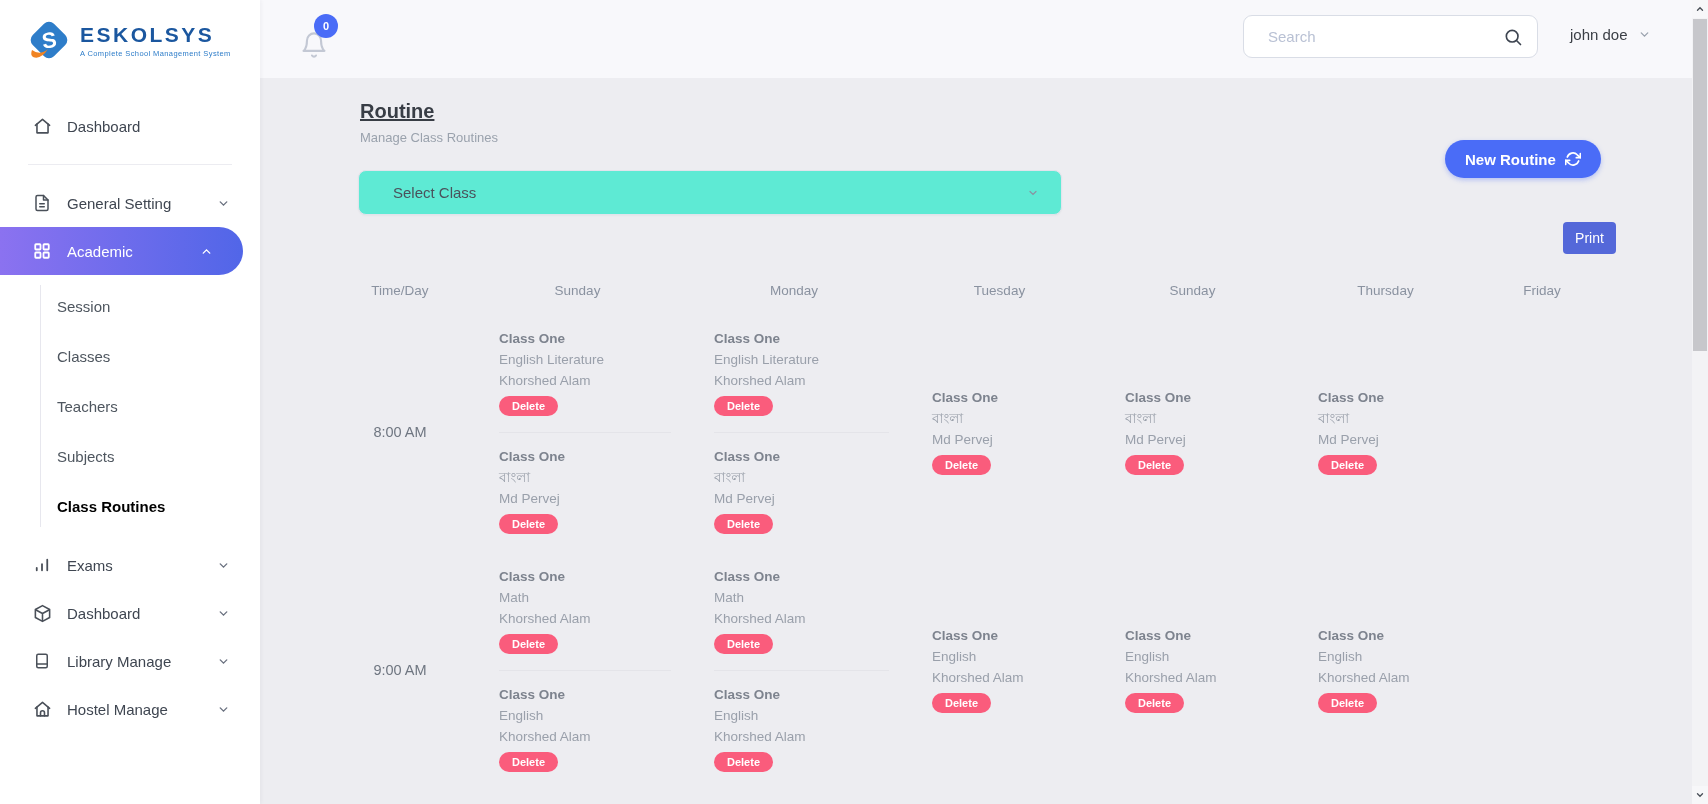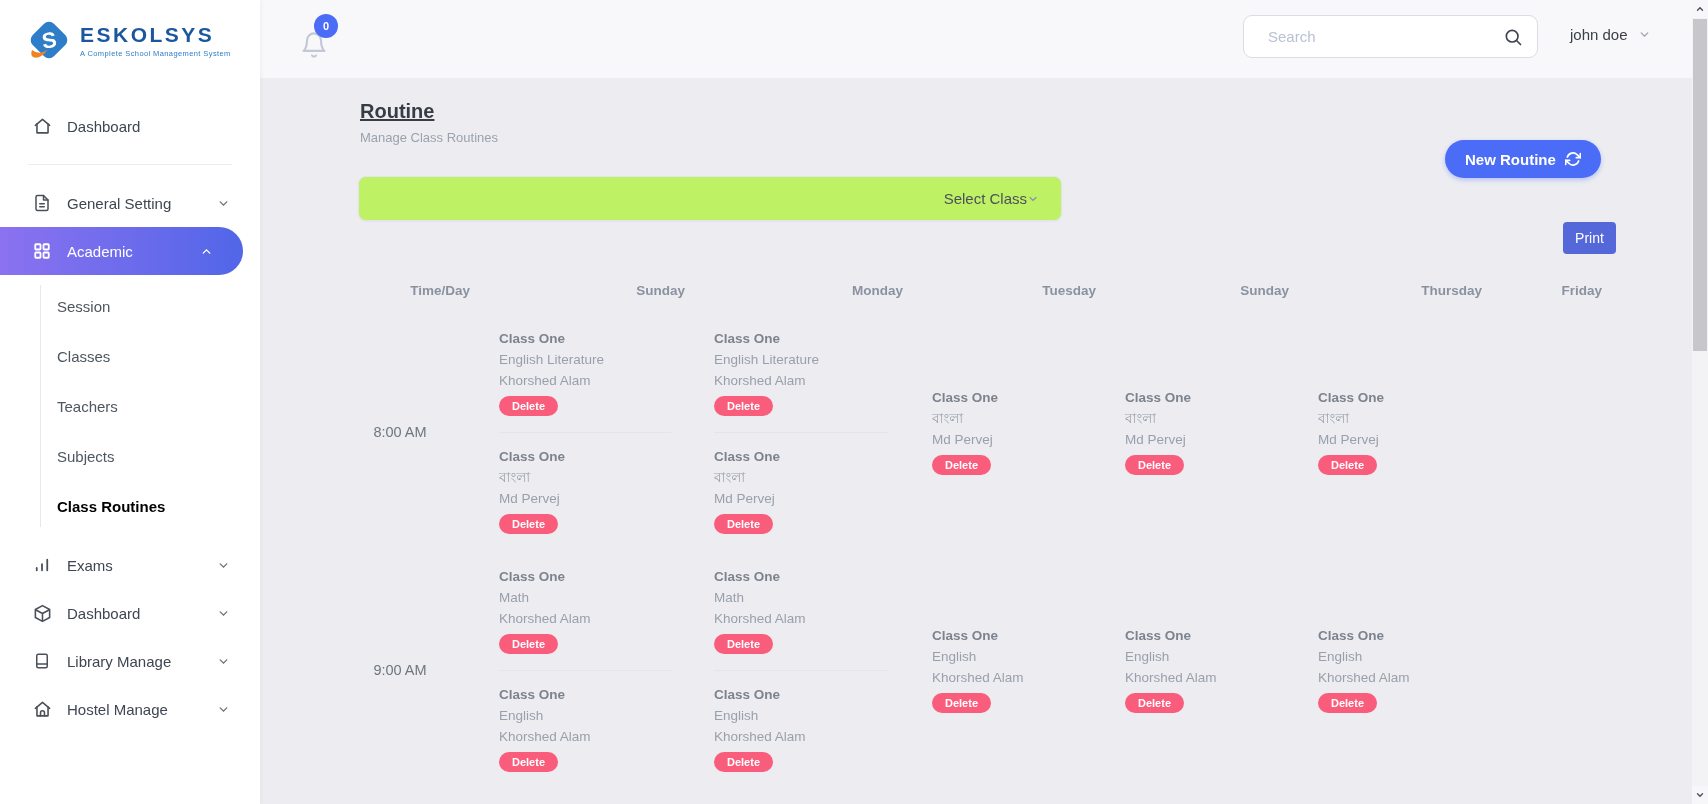--- a/index.html
+++ b/index.html
@@ -29,29 +29,29 @@
   .search-box { position:absolute; left:983px; top:15px; width:295px; height:43px; background:#ffffff; border:1px solid #d9dde6; border-radius:9px; display:flex; align-items:center; padding:0 14px 0 24px; }
   .search-box input { flex:1; border:none; outline:none; font-size:15px; color:#3b3f46; background:transparent; font-family:"Liberation Sans", sans-serif; }
   .search-box input::placeholder { color:#b9c1d4; }
   .user-wrap { position:absolute; left:1310px; top:26px; display:flex; align-items:center; gap:10px; cursor:pointer; }
   .user-name { font-size:15px; font-weight:500; color:#3b3f46; }
 
   
   .content { position:absolute; left:260px; top:78px; width:1432px; height:726px; background:#ededf1; }
   .page-title { position:absolute; left:100px; top:22px; font-size:20px; font-weight:800; color:#383d45;text-decoration:underline; }
   .page-subtitle { position:absolute; left:100px; top:52px; font-size:13px; color:#9aa2ad; }
-  .select-class { position:absolute; left:98px; top:98px; width:704px; height:45px; background:#bef264; border:1px solid #e1e4ec; border-radius:8px; display:flex; align-items:center; padding:0 22px 0 34px; cursor:pointer; box-shadow:0 1px 2px rgba(30,40,60,.04);text-align:right; }
+  .select-class { position:absolute; left:98px; top:92px; width:704px; height:45px; background:#5eead4; border:1px solid #e1e4ec; border-radius:8px; display:flex; align-items:center; padding:0 22px 0 34px; cursor:pointer; box-shadow:0 1px 2px rgba(30,40,60,.04); }
   .select-class .sel-text { flex:1; font-size:15px; color:#4b515b; }
   .btn-new-routine { position:absolute; left:1185px; top:62px; height:38px; padding:0 20px; background:#4a6cf7; border:none; border-radius:19px; color:#ffffff; font-size:15px; font-weight:700; display:flex; align-items:center; gap:9px; cursor:pointer; font-family:"Liberation Sans", sans-serif; box-shadow:0 2px 5px rgba(74,108,247,.35); }
   .btn-print { position:absolute; left:1303px; top:144px; width:53px; height:32px; background:#5468d9; border:none; border-radius:4px; color:#ffffff; font-size:14px; font-weight:500; cursor:pointer; font-family:"Liberation Sans", sans-serif; }
 
   
   .rt-grid { position:absolute; left:70px; top:205px; width:1272px; }
   .rt-header-row, .rt-row { display:grid; grid-template-columns:140px 215px 218px 193px 193px 193px 120px; }
-  .rt-head { text-align:right; font-size:13.5px; font-weight:700; color:#8a92a0; }
+  .rt-head { text-align:center; font-size:13.5px; font-weight:400; color:#8a92a0; }
   .rt-row { margin-top:28px; min-height:212px; }
   .rt-row + .rt-row { margin-top:26px; }
   .time-cell { display:flex; align-items:center; justify-content:center; font-size:14.5px; font-weight:500; color:#6f7681; }
   .day-cell { display:flex; flex-direction:column; justify-content:center; padding-left:29px; padding-right:14px; }
   .entry { padding-bottom:2px; }
   .entry + .entry { border-top:1px solid #e4e4e9; margin-top:14px; padding-top:13px; }
   .entry-class { font-size:13.5px; font-weight:700; color:#7d838e; line-height:21px; }
   .entry-subject, .entry-teacher { font-size:13.5px; color:#9aa0ab; line-height:21px; }
   .delete-btn { display:inline-block; margin-top:5px; padding:4px 13px; background:#fa5c7c; border:none; border-radius:12px; color:#ffffff; font-size:11px; font-weight:700; cursor:pointer; font-family:"Liberation Sans", sans-serif; }
 

